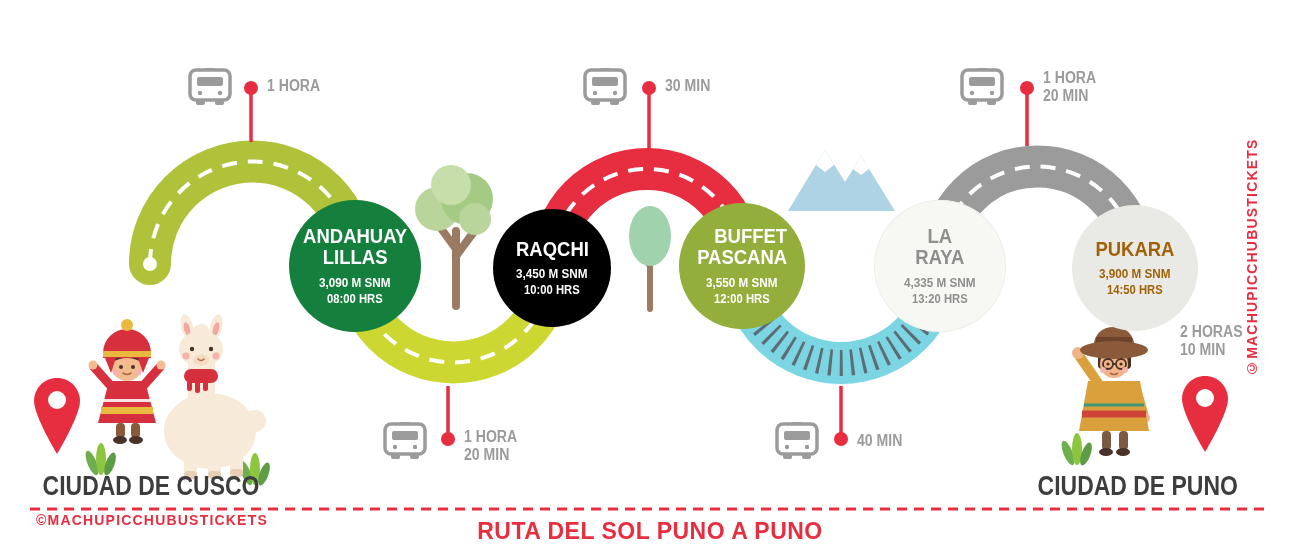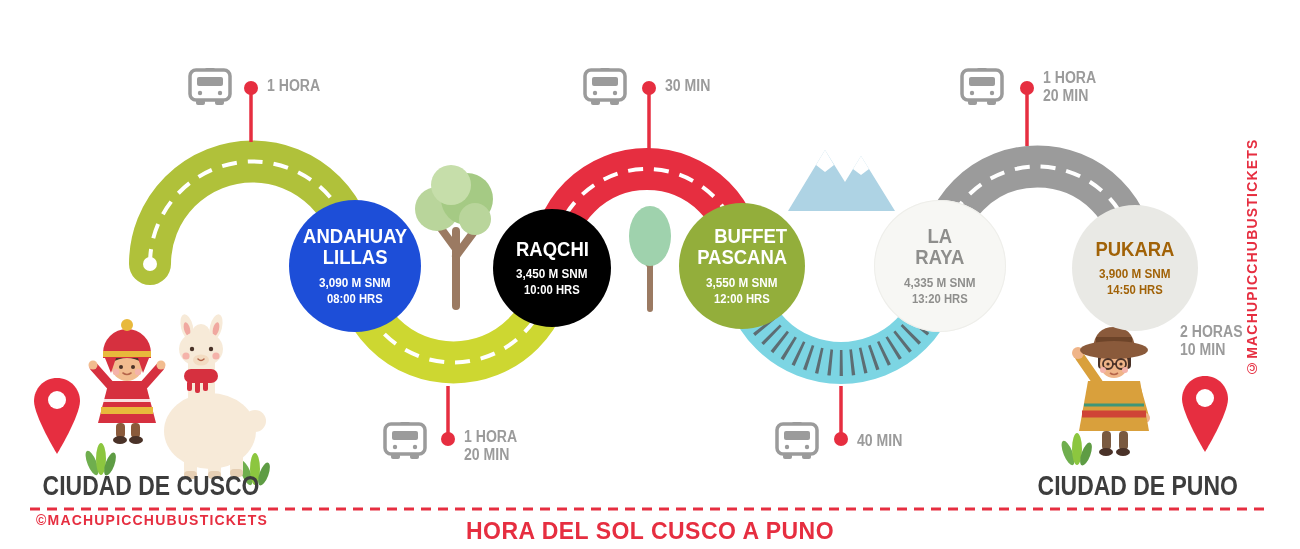--- a/index.html
+++ b/index.html
@@ -13,21 +13,21 @@
               transform-origin:left top; white-space:nowrap; }
 
   .stop { position:absolute; border-radius:50%; display:flex; flex-direction:column;
           align-items:center; justify-content:center; text-align:center; }
   .stop-name { font-weight:bold; font-size:21px; line-height:0.98; transform:scaleX(0.88);
                transform-origin:center; }
   .stop-alt  { font-weight:bold; font-size:13px; margin-top:7px; transform:scaleX(0.9);
                transform-origin:center; white-space:nowrap; }
   .stop-time { font-weight:bold; font-size:12.5px; margin-top:2px; transform:scaleX(0.9);
                transform-origin:center; white-space:nowrap; }
-  .s1 { background:#1d4ed8; color:#ffffff; }
+  .s1 { background:#15803d; color:#ffffff; }
   .s2 { background:#000000; color:#ffffff; }
   .s3 { background:#93ae3b; color:#ffffff;text-align:right; }
   .s4 { background:#f7f7f4; color:#8e8e8c; box-shadow:0 0 0 1px #eeeeea inset;text-align:center; }
   .s5 { background:#e9e9e5; color:#a16207; }
 
   .city { position:absolute; color:#3d3d3d; font-weight:bold; font-size:28px;
           text-align:center; transform:scaleX(0.82); transform-origin:center;
           white-space:nowrap; width:240px; }
 
   .wm { position:absolute; color:#e62e40; font-weight:bold; font-size:14px;
@@ -273,15 +273,15 @@
     <div class="stop-alt">3,900 M SNM</div>
     <div class="stop-time">14:50 HRS</div>
   </div>
 
   <div class="city" style="left:21px; top:444px;">CIUDAD DE CUSCO</div>
   <div class="city" style="left:1016px; top:444px;">CIUDAD DE PUNO</div>
 
   <div class="wm" style="left:36px; top:486px;">©MACHUPICCHUBUSTICKETS</div>
   <div class="wm wm-vertical" style="left:1244px; top:145px; height:205px;">©MACHUPICCHUBUSTICKETS</div>
 
-  <div class="title">HORA DEL SOL CUSCO A PUNO</div>
+  <div class="title">RUTA DEL SOL PUNO A PUNO</div>
 
 </div>
 
 </body></html>

